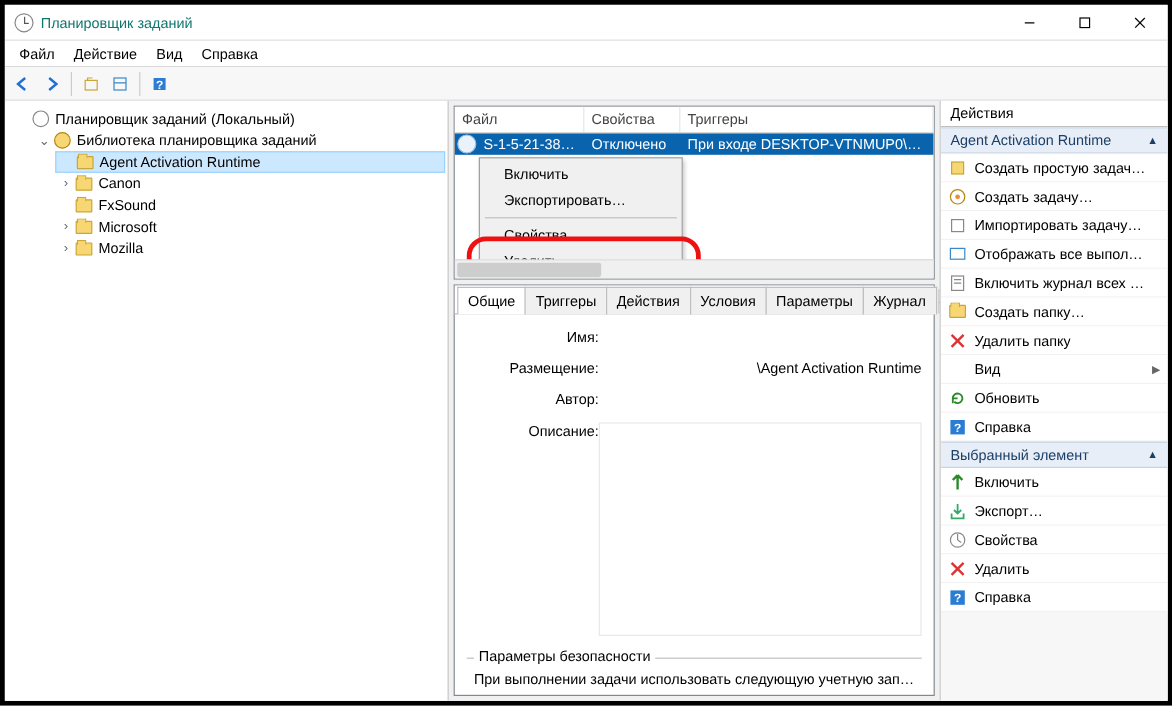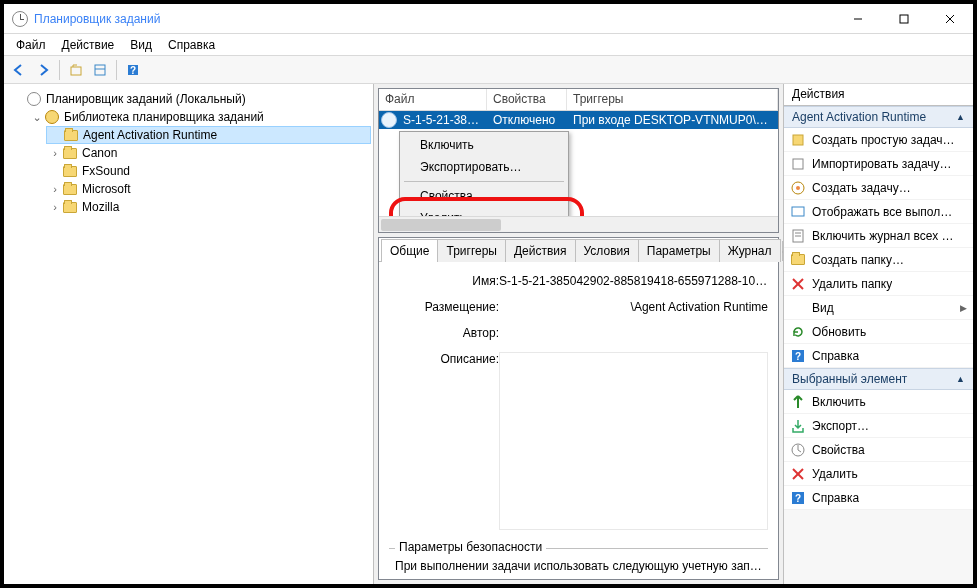--- a/index.html
+++ b/index.html
@@ -2,21 +2,21 @@
 <html><head>
 <meta charset="utf-8">
 <style>
   * { box-sizing: border-box; font-family: "Segoe UI", Tahoma, sans-serif; }
   body { margin: 0; background: #fff; font-size: 12px; width: 977px; height: 588px; overflow: hidden; border: 4px solid #000; }
   .window { width: 100%; height: 100%; display: flex; flex-direction: column; background: #fff; }
   .titlebar { height: 30px; background:#fff; display:flex; align-items:center; border-bottom:1px solid #d9d9d9; }
   .titlebar .ticon { width:16px; height:16px; margin:0 6px 0 8px; border-radius:50%; border:1px solid #888; position:relative; }
   .titlebar .ticon:before{content:"";position:absolute;left:7px;top:2px;width:1px;height:6px;background:#555;}
   .titlebar .ticon:after{content:"";position:absolute;left:7px;top:7px;width:4px;height:1px;background:#555;}
-  .titlebar-title { flex:0 0 auto; color:#3b82f6; font-size:12px; }
+  .titlebar-title { flex:0 0 auto; color:#0f766e; font-size:12px; }
   .titlebar-spacer{flex:1}
   .winbtn { width:46px; height:30px; display:flex; align-items:center; justify-content:center; color:#000;}
   .menubar{height:22px; display:flex; align-items:center; padding:0 4px; border-bottom:1px solid #d9d9d9; background:#fff;}
   .menubar span{padding:2px 8px;}
   .toolbar{height:28px; display:flex; align-items:center; padding:0 4px; gap:2px; border-bottom:1px solid #d9d9d9; background:#f7f7f7;}
   .tbtn{width:22px;height:22px;display:flex;align-items:center;justify-content:center;border:1px solid transparent;border-radius:2px;}
   .tsep{width:1px;height:20px;background:#ccc;margin:0 3px;}
   .content{flex:1; display:flex; min-height:0;}
   .tree-pane{width:370px; border-right:1px solid #bfbfbf; background:#fff; padding:6px 2px; overflow:auto;}
   .tree ul{list-style:none;margin:0;padding-left:18px;}
@@ -250,21 +250,20 @@
           <div class="tab">Действия</div>
           <div class="tab">Условия</div>
           <div class="tab">Параметры</div>
           <div class="tab">Журнал</div>
           <div class="tab-scroll">◂</div>
           <div class="tab-scroll">▸</div>
         </div>
         <div class="tab-body">
           <div class="form-row">
             <div class="lbl">Имя:</div>
-            <div class="val">S-1-5-21-385042902-885819418-655971288-1001</div>
           </div>
           <div class="form-row">
             <div class="lbl">Размещение:</div>
             <div class="val">\Agent Activation Runtime</div>
           </div>
           <div class="form-row">
             <div class="lbl">Автор:</div>
           </div>
           <div class="form-row" style="flex:1;margin-bottom:4px;">
             <div class="lbl">Описание:</div>
@@ -289,33 +288,33 @@
             <span class="aicon">
               <svg width="16" height="16">
                 <rect x="3" y="3" width="10" height="10" fill="#f7d774" stroke="#caa636"></rect>
               </svg>
             </span>
             <span class="alabel">Создать простую задач…</span>
           </div>
         <div class="action-item">
             <span class="aicon">
               <svg width="16" height="16">
-                <rect x="3" y="3" width="10" height="10" fill="none" stroke="#888"></rect>
-              </svg>
-            </span>
-            <span class="alabel">Импортировать задачу…</span>
-          </div>
-        <div class="action-item">
-            <span class="aicon">
-              <svg width="16" height="16">
                 <circle cx="8" cy="8" r="6" fill="none" stroke="#b8860b"></circle>
                 <circle cx="8" cy="8" r="2" fill="#e84"></circle>
               </svg>
             </span>
             <span class="alabel">Создать задачу…</span>
+          </div>
+        <div class="action-item">
+            <span class="aicon">
+              <svg width="16" height="16">
+                <rect x="3" y="3" width="10" height="10" fill="none" stroke="#888"></rect>
+              </svg>
+            </span>
+            <span class="alabel">Импортировать задачу…</span>
           </div>
         <div class="action-item">
             <span class="aicon">
               <svg width="16" height="16">
                 <rect x="2" y="3" width="12" height="9" fill="none" stroke="#3a87c7"></rect>
               </svg>
             </span>
             <span class="alabel">Отображать все выпол…</span>
           </div>
         <div class="action-item">

